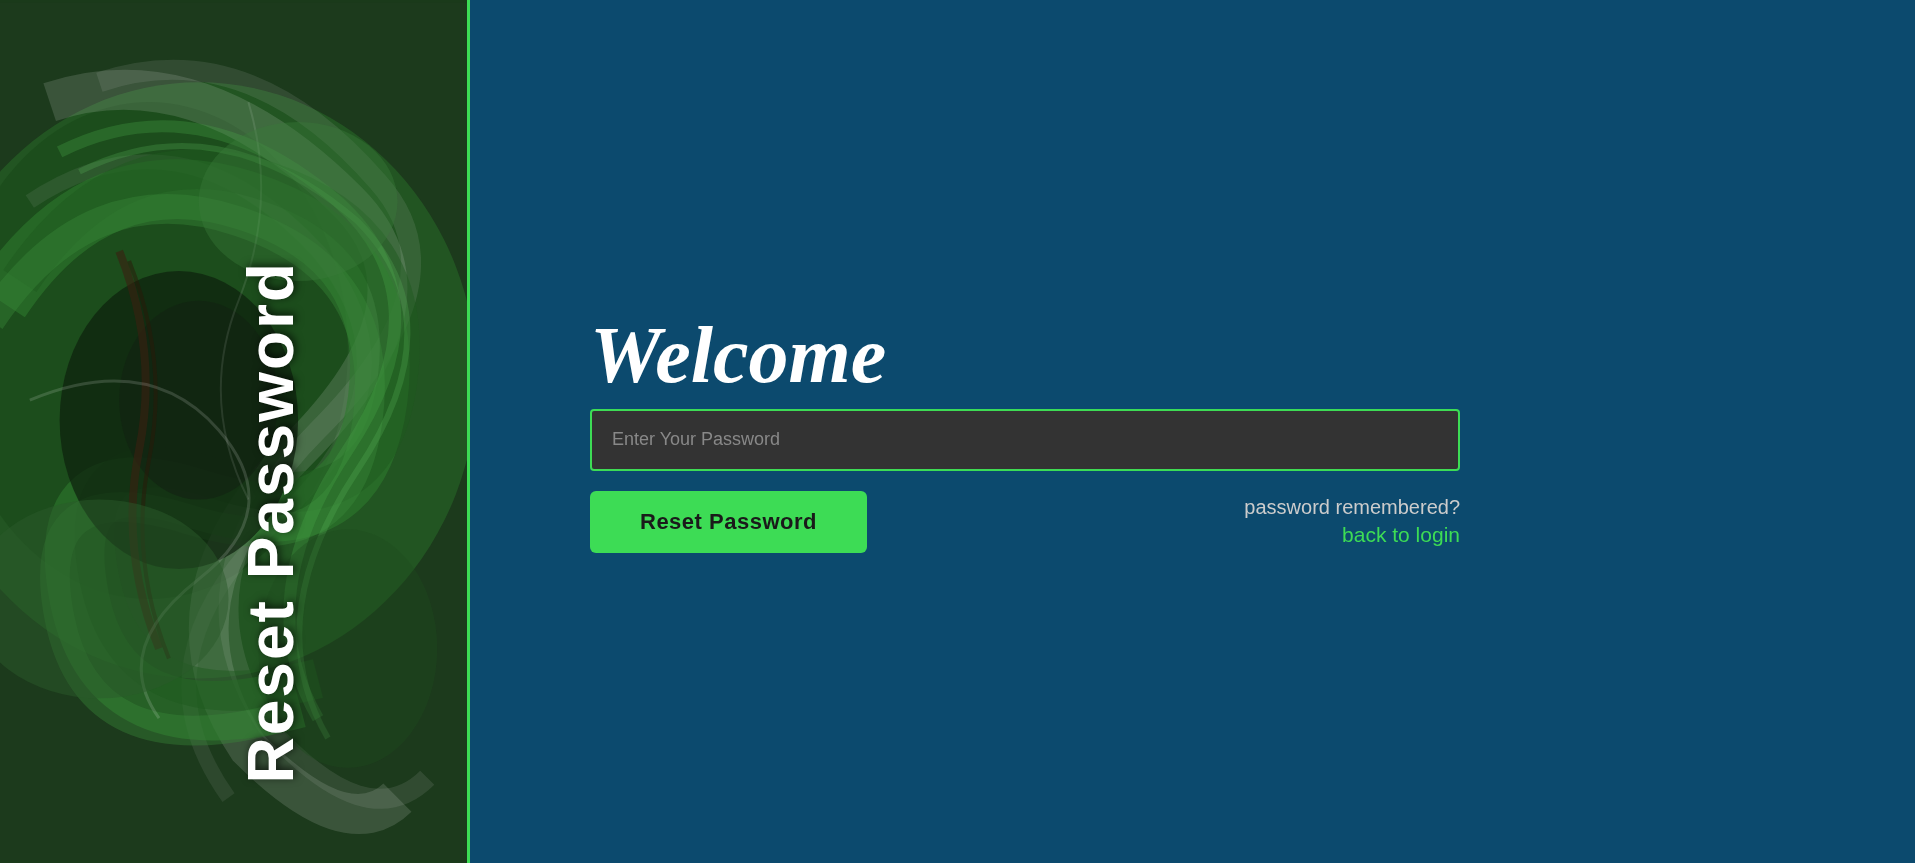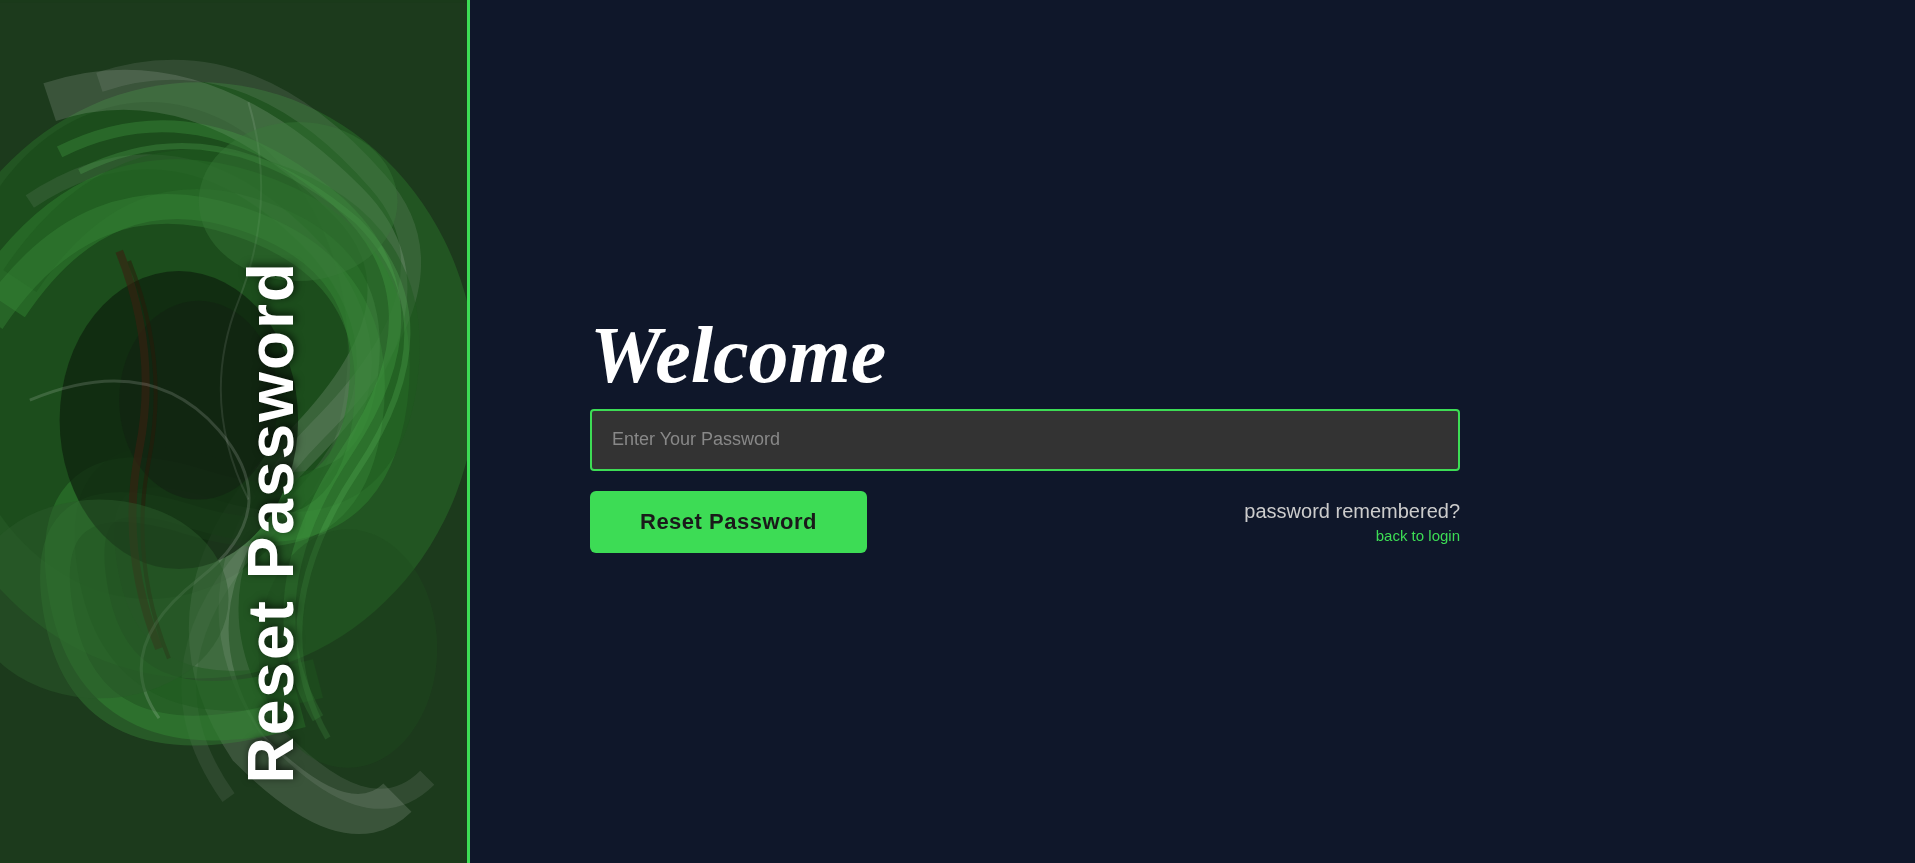--- a/index.html
+++ b/index.html
@@ -45,21 +45,21 @@
       white-space: nowrap;
       writing-mode: vertical-rl;
       transform: rotate(180deg);
       text-shadow: 2px 2px 8px rgba(0,0,0,0.7);
       letter-spacing: 2px;
     }
 
     
     .right-panel {
       flex: 1;
-      background-color: #0f172a;
+      background-color: #0c4a6e;
       display: flex;
       flex-direction: column;
       justify-content: center;
       padding: 60px 120px;
       position: relative;
     }
 
     .welcome-title {
       font-size: 80px;
       font-style: italic;
@@ -130,21 +130,21 @@
     .password-remembered-text {
       color: #cccccc;
       font-size: 20px;
       font-family: Arial, sans-serif;
       display: block;
       margin-bottom: 4px;
     }
 
     .back-to-login-link {
       color: #3ddc55;
-      font-size: 15px;
+      font-size: 21px;
       font-family: Arial, sans-serif;
       text-decoration: none;
       cursor: pointer;
       display: block;
     }
   </style>
 </head>
 <body>
 
 <div class="left-panel">

